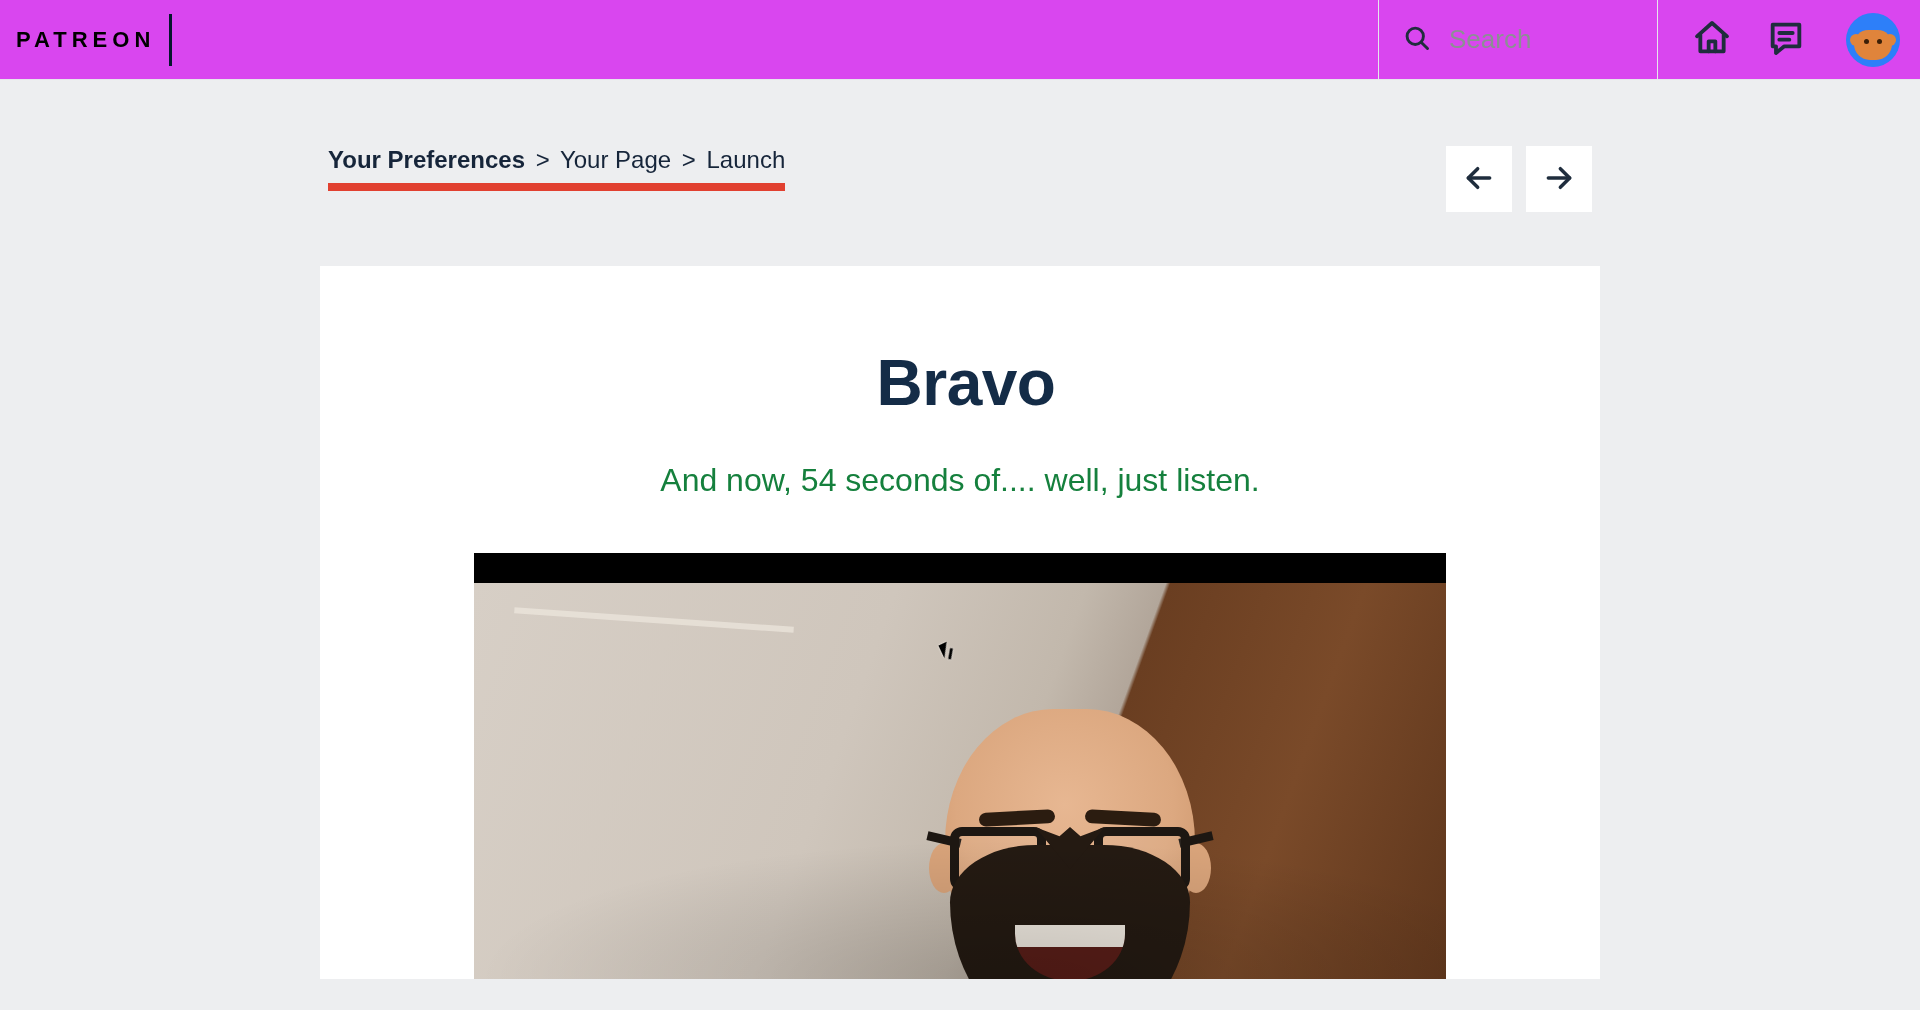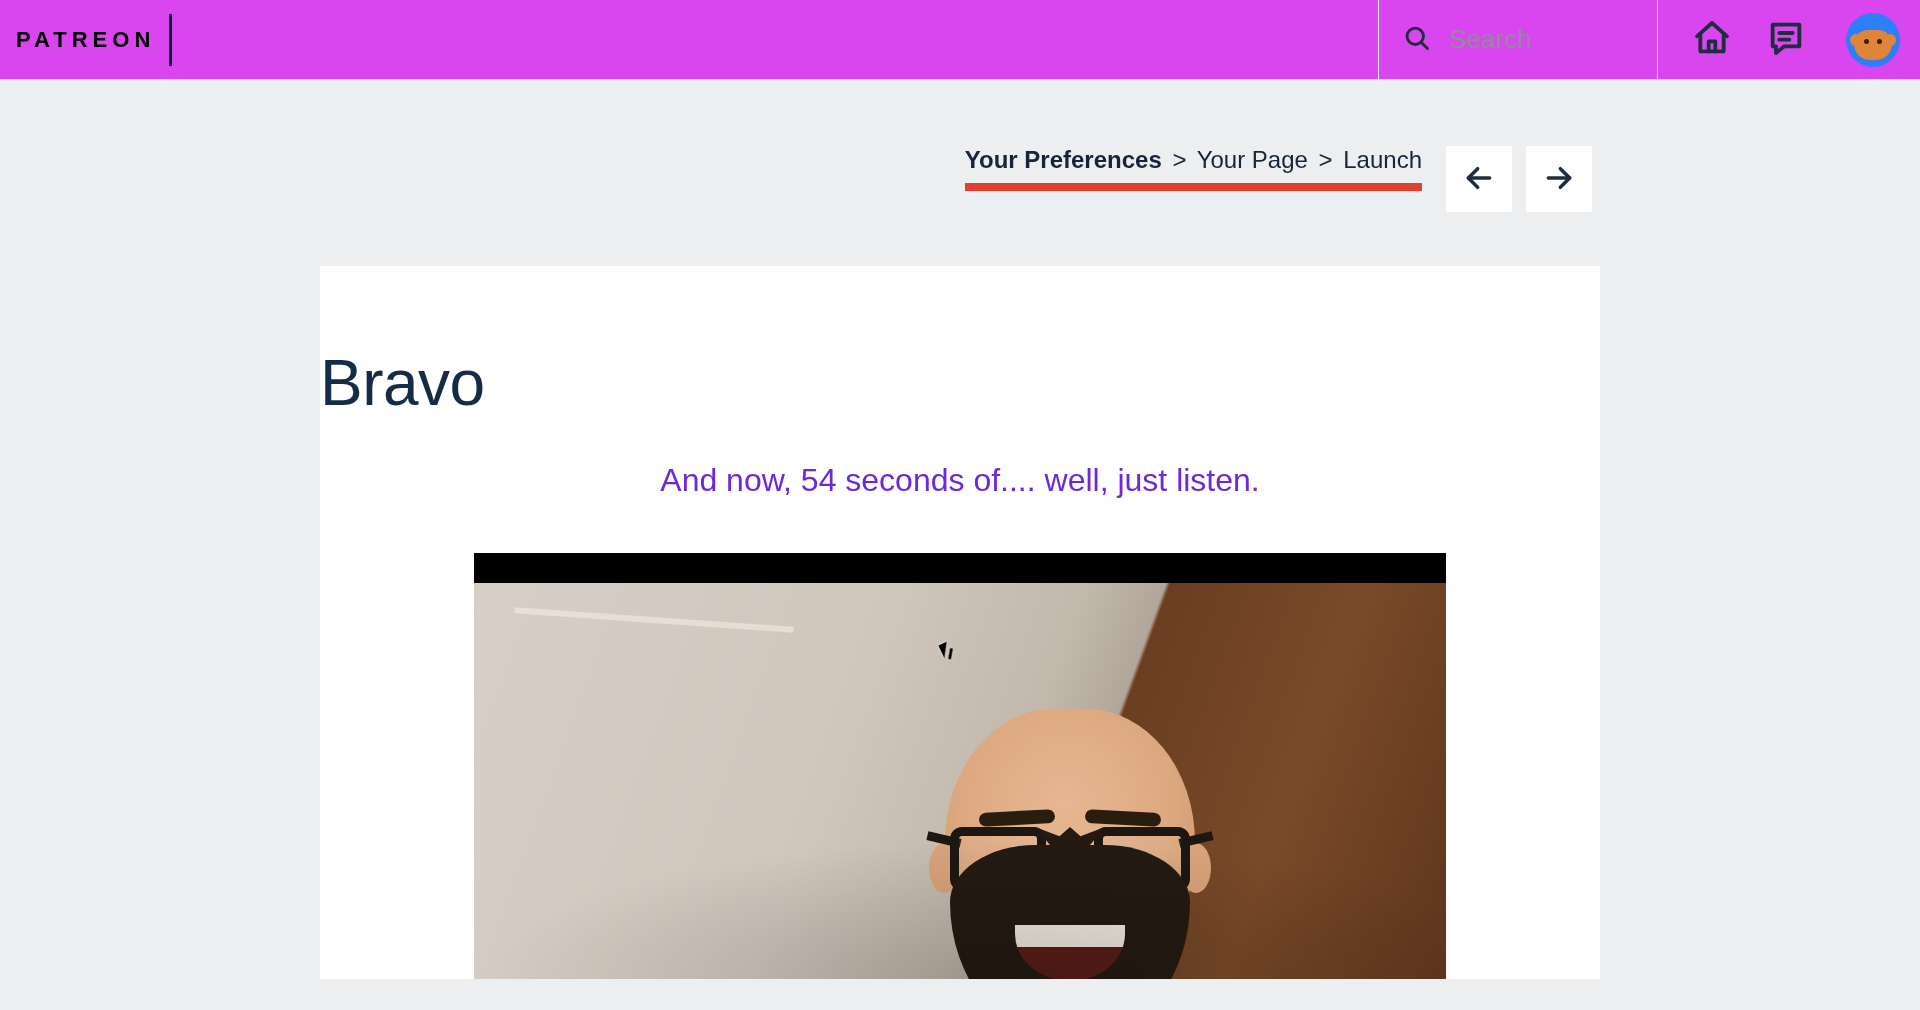--- a/index.html
+++ b/index.html
@@ -117,23 +117,22 @@
   
   .page {
     max-width: 1280px;
     margin: 0 auto;
     padding: 32px 0 0;
   }
 
   .breadcrumb-row {
     display: flex;
     align-items: flex-start;
-    justify-content: flex-end;
+    justify-content: space-between;
     padding: 34px 8px 0 8px;
-    gap: 24px;
   }
 
   .breadcrumb {
     display: inline-block;
     font-size: 24px;
     color: #16253a;
     padding-bottom: 8px;
     border-bottom: 8px solid #e14030;
     line-height: 1.2;
   }
@@ -155,29 +154,31 @@
     cursor: pointer;
   }
 
   .card {
     background: #ffffff;
     margin-top: 54px;
     padding: 80px 0 0;
   }
 
   .card-title {
+    text-align: center;
     font-size: 64px;
-    font-weight: 400;
+    font-weight: 700;
     color: #142c47;
     letter-spacing: -0.5px;
+    margin-left: 12px;
   }
   .card-subtitle {
     text-align: center;
     font-size: 32px;
-    color: #6d28d9;
+    color: #15803d;
     margin-top: 42px;
   }
 
   .video {
     width: 972px;
     margin: 54px auto 0;
     background: #000;
   }
   .video-letterbox {
     height: 30px;

